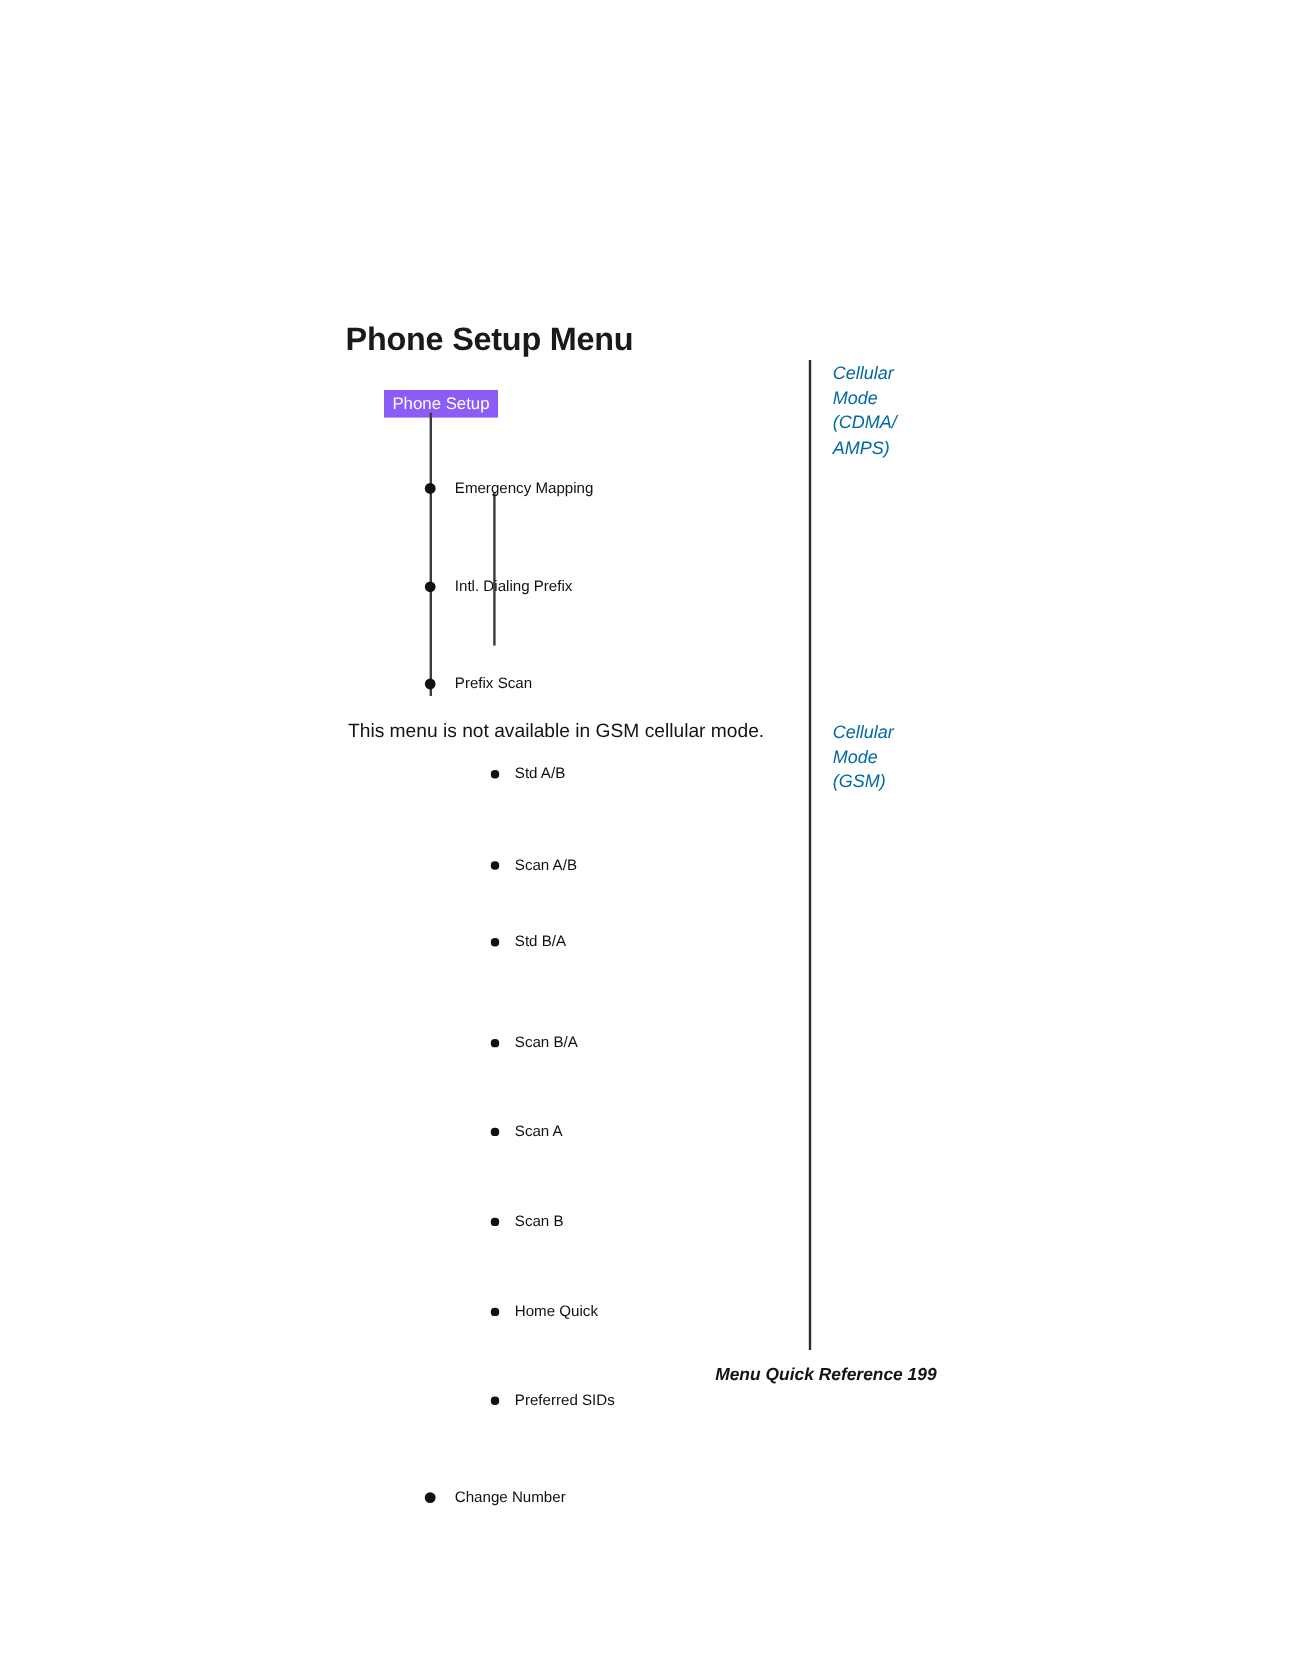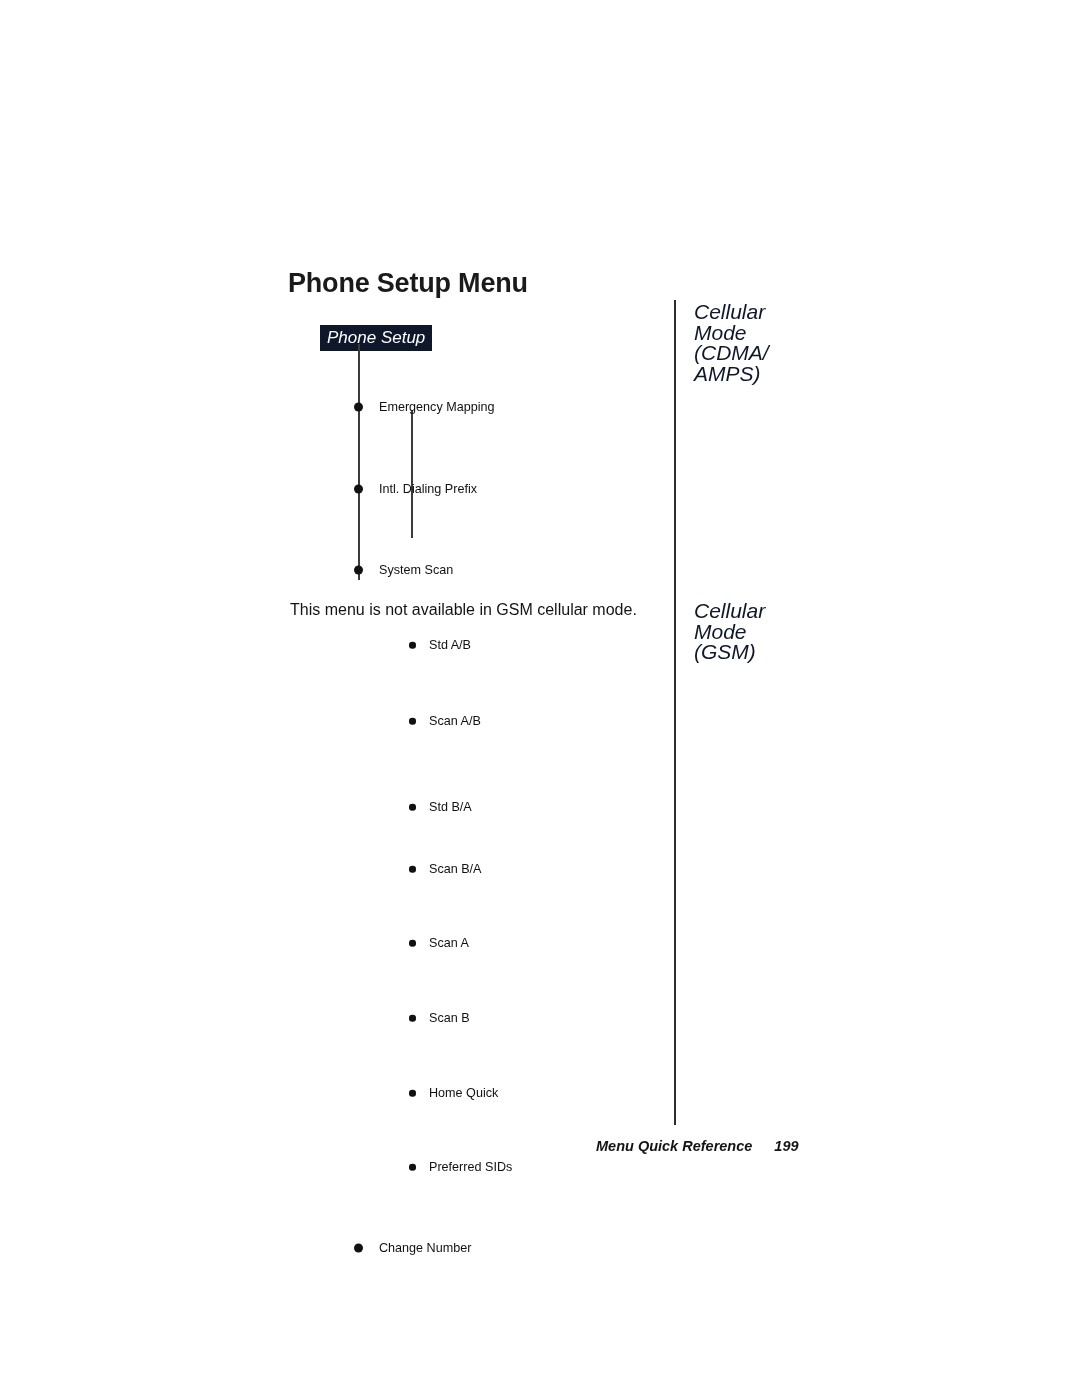--- a/index.html
+++ b/index.html
@@ -34,27 +34,26 @@
     position: absolute;
     left: 288px;
     top: 320px;
     width: 360px;
     height: 260px;
   }
   .tree-label {
     position: absolute;
     left: 32px;
     top: 5px;
-    background: #0f172a;
+    background: #8b5cf6;
     color: #ffffff;
-    font-size: 17px;
+    font-size: 14px;
     line-height: 1;
     padding: 4px 7px 5px 7px;
     white-space: nowrap;
-    font-style: italic;
   }
   
   .spine-main {
     position: absolute;
     left: 70px;
     top: 24px;
     width: 1.6px;
     height: 236px;
     background: #3b3b3b;
   }
@@ -138,41 +137,41 @@
     top: 300px;
     width: 1.8px;
     height: 825px;
     background: #2d2d2d;
   }
 
   
   .margin-note {
     position: absolute;
     font-style: italic;
-    font-size: 21px;
+    font-size: 15px;
     line-height: 20.5px;
-    color: #0f172a;
+    color: #0369a1;
     width: 130px;
   }
   .margin-note.note-1 { left: 694px; top: 302px; }
   .margin-note.note-2 { left: 694px; top: 601px; }
   .margin-note div { white-space: nowrap; }
 
   
   .footer {
     position: absolute;
     left: 596px;
     top: 1138px;
     font-style: italic;
     font-weight: bold;
     font-size: 14.5px;
     color: #141414;
     white-space: nowrap;
   }
-  .footer .pg { margin-left: 22px; }
+  .footer .pg { margin-left: 4px; }
 </style>
 </head>
 <body>
 
 <div class="page-title">Phone Setup Menu</div>
 
 <div class="tree">
 
   <div class="tree-label">Phone Setup</div>
 
@@ -184,32 +183,32 @@
     <span class="lbl">Emergency Mapping</span>
   </div>
 
   <div class="node lvl1 node-box" style="top:60px;text-align:center;">
     <span class="dot"></span>
     <span class="lbl">Intl. Dialing Prefix</span>
   </div>
 
   <div class="node lvl1 node-box" style="top:83px;">
     <span class="dot"></span>
-    <span class="lbl">System Scan</span>
+    <span class="lbl">Prefix Scan</span>
   </div>
 
   <div class="node lvl2 node-box" style="top:100px;">
     <span class="dot"></span>
     <span class="lbl">Std A/B</span>
   </div>
   <div class="node lvl2 node-box" style="top:118px;">
     <span class="dot"></span>
     <span class="lbl">Scan A/B</span>
   </div>
-  <div class="node lvl2 node-box" style="top:146px;">
+  <div class="node lvl2 node-box" style="top:124px;">
     <span class="dot"></span>
     <span class="lbl">Std B/A</span>
   </div>
   <div class="node lvl2 node-box" style="top:150px;">
     <span class="dot"></span>
     <span class="lbl">Scan B/A</span>
   </div>
   <div class="node lvl2 node-box" style="top:166px;">
     <span class="dot"></span>
     <span class="lbl">Scan A</span>

